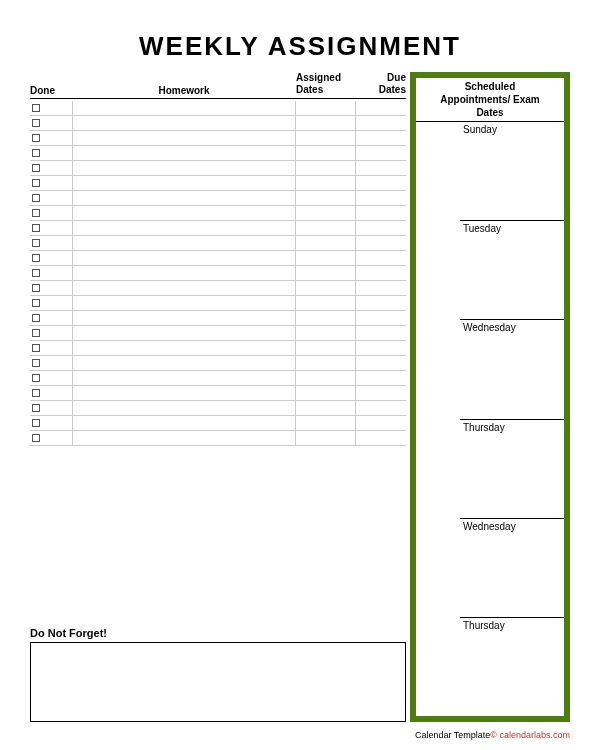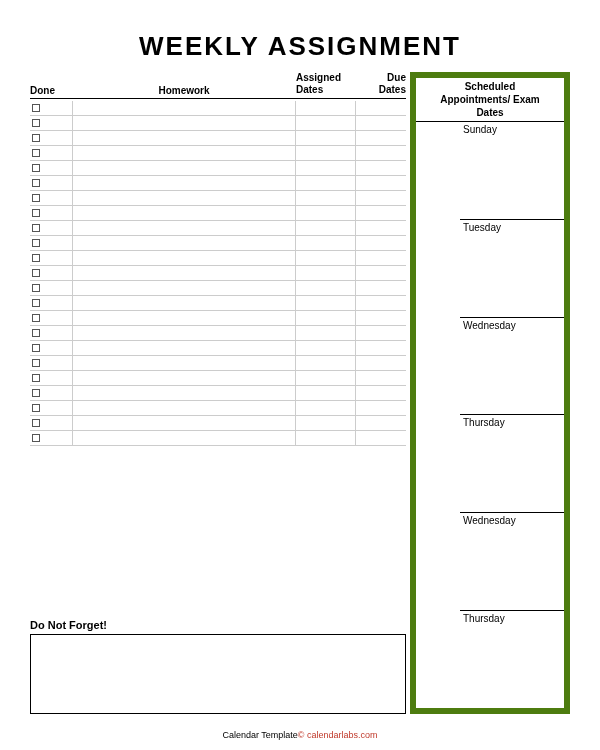--- a/index.html
+++ b/index.html
@@ -152,24 +152,24 @@
       font-size: 11px;
       margin-bottom: 3px;
     }
     .dnf-box {
       border: 1px solid #000;
       height: 80px;
       width: 100%;
     }
     
     .footer {
-      text-align: center;
+      text-align: right;
       font-size: 9px;
       color: #c0392b;
-      margin-top: 16px;
+      margin-top: 8px;
     }
     .footer span.black {
       color: #000;
     }
   </style>
 </head>
 <body>
 
 <div class="page">
   <div class="title">WEEKLY ASSIGNMENT</div>

